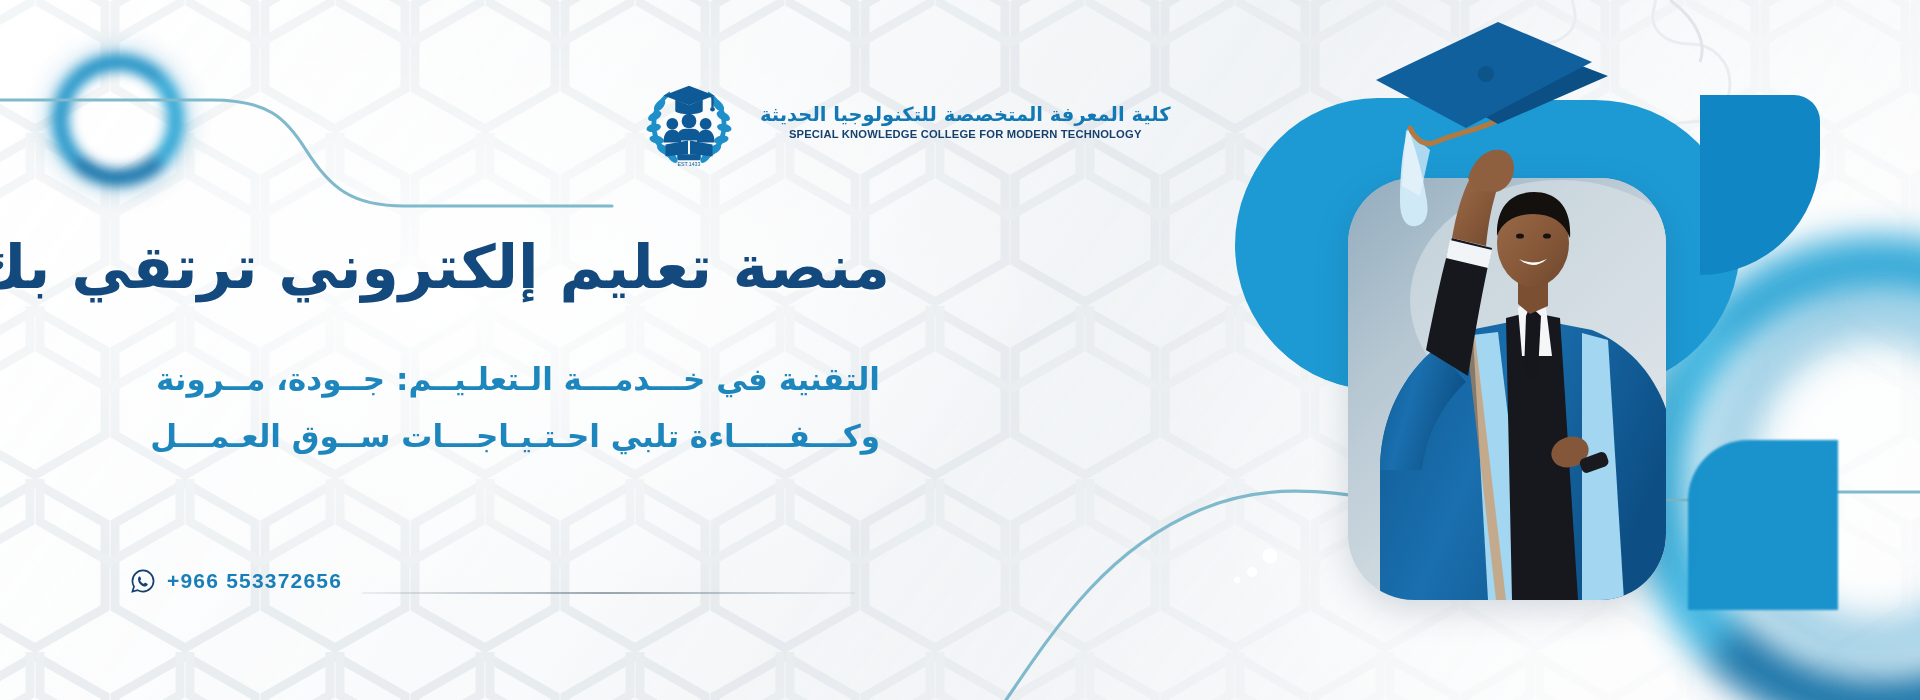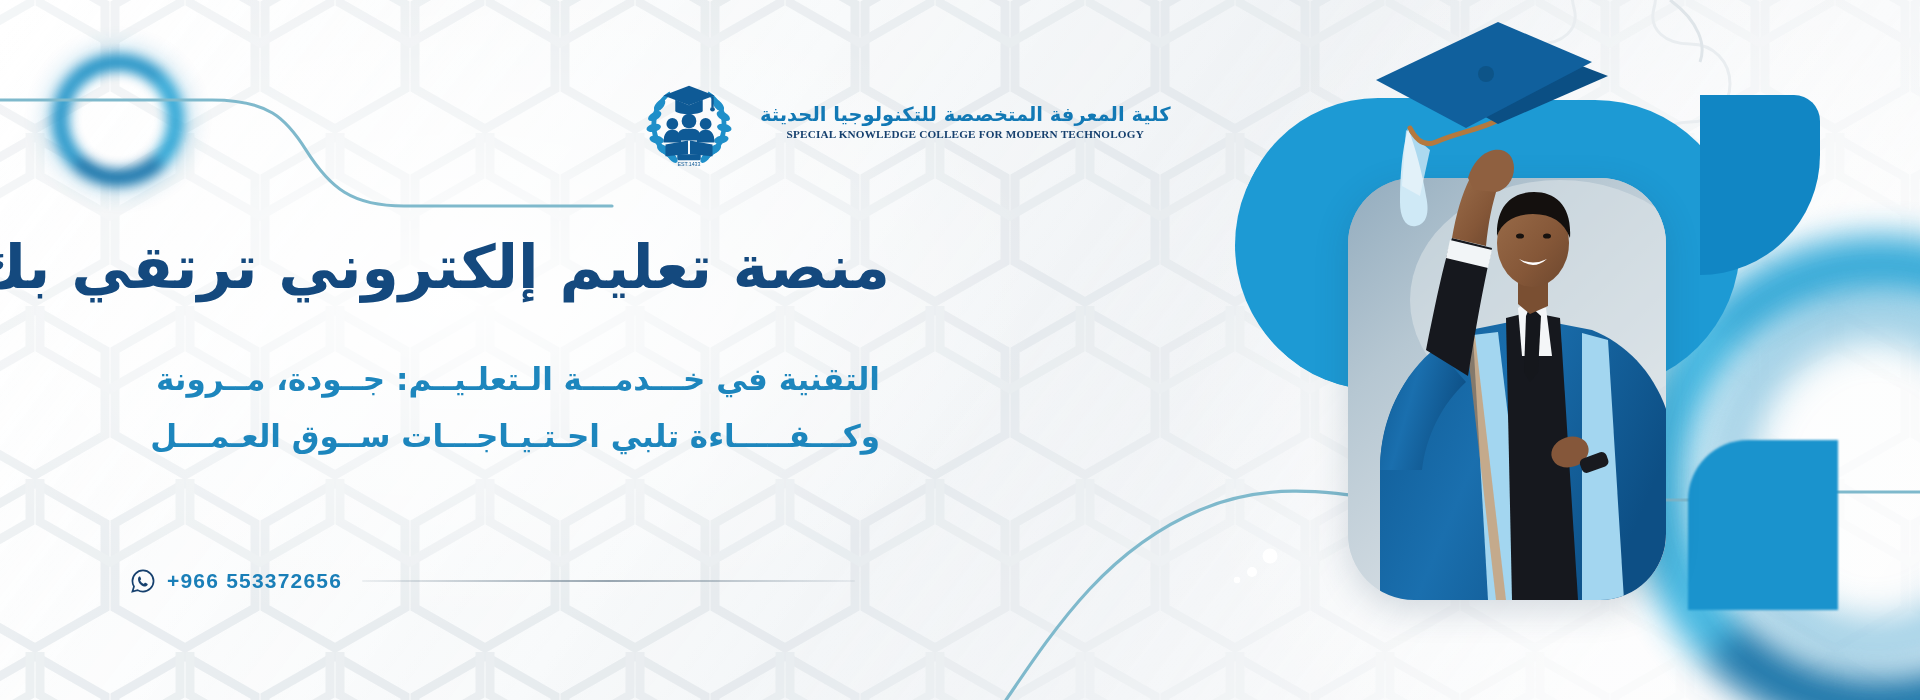--- a/index.html
+++ b/index.html
@@ -112,21 +112,21 @@
     direction:rtl;
   }
   .logo-text{ text-align:center; }
   .logo-ar{
     font-size:19.5px; font-weight:700; color:#1279b5;
     letter-spacing:.2px; white-space:nowrap; line-height:1.35;
   }
   .logo-en{
     font-size:11.2px; font-weight:700; color:#16406e;
     letter-spacing:.18px; white-space:nowrap; margin-top:0;
-    font-family:Liberation Serif, serif;
+    font-family:Liberation Sans, sans-serif;
   }
   .logo-mark{ width:98px; height:98px; flex:0 0 98px; }
 
   
   .headline{
     position:absolute; right:1030px; top:232px;
     font-size:60px; font-weight:800; color:#14497e;
     letter-spacing:-.5px; white-space:nowrap;
     text-shadow:0 2px 3px rgba(255,255,255,.7);
   }
@@ -134,21 +134,21 @@
     position:absolute; right:1040px;
     font-size:31px; font-weight:700; color:#1d86bd;
     white-space:nowrap; letter-spacing:.5px;
   }
   .sub-1{ top:361px; }
   .sub-2{ top:418px; }
 
   
   .contact{
     position:absolute; left:130px; top:568px;
-    display:flex; align-items:center; direction:ltr;
+    display:flex; align-items:flex-end; direction:ltr;
     width:745px;
   }
   .c-item{ display:flex; align-items:center; gap:11px; }
   .c-text{
     font-size:21px; font-weight:700; color:#1a7fb8;
     letter-spacing:1.2px; white-space:nowrap;
     font-family:"Liberation Sans",sans-serif;
   }
   .c-text.email{ color:#12558c; letter-spacing:.4px; }
   .c-sep{

